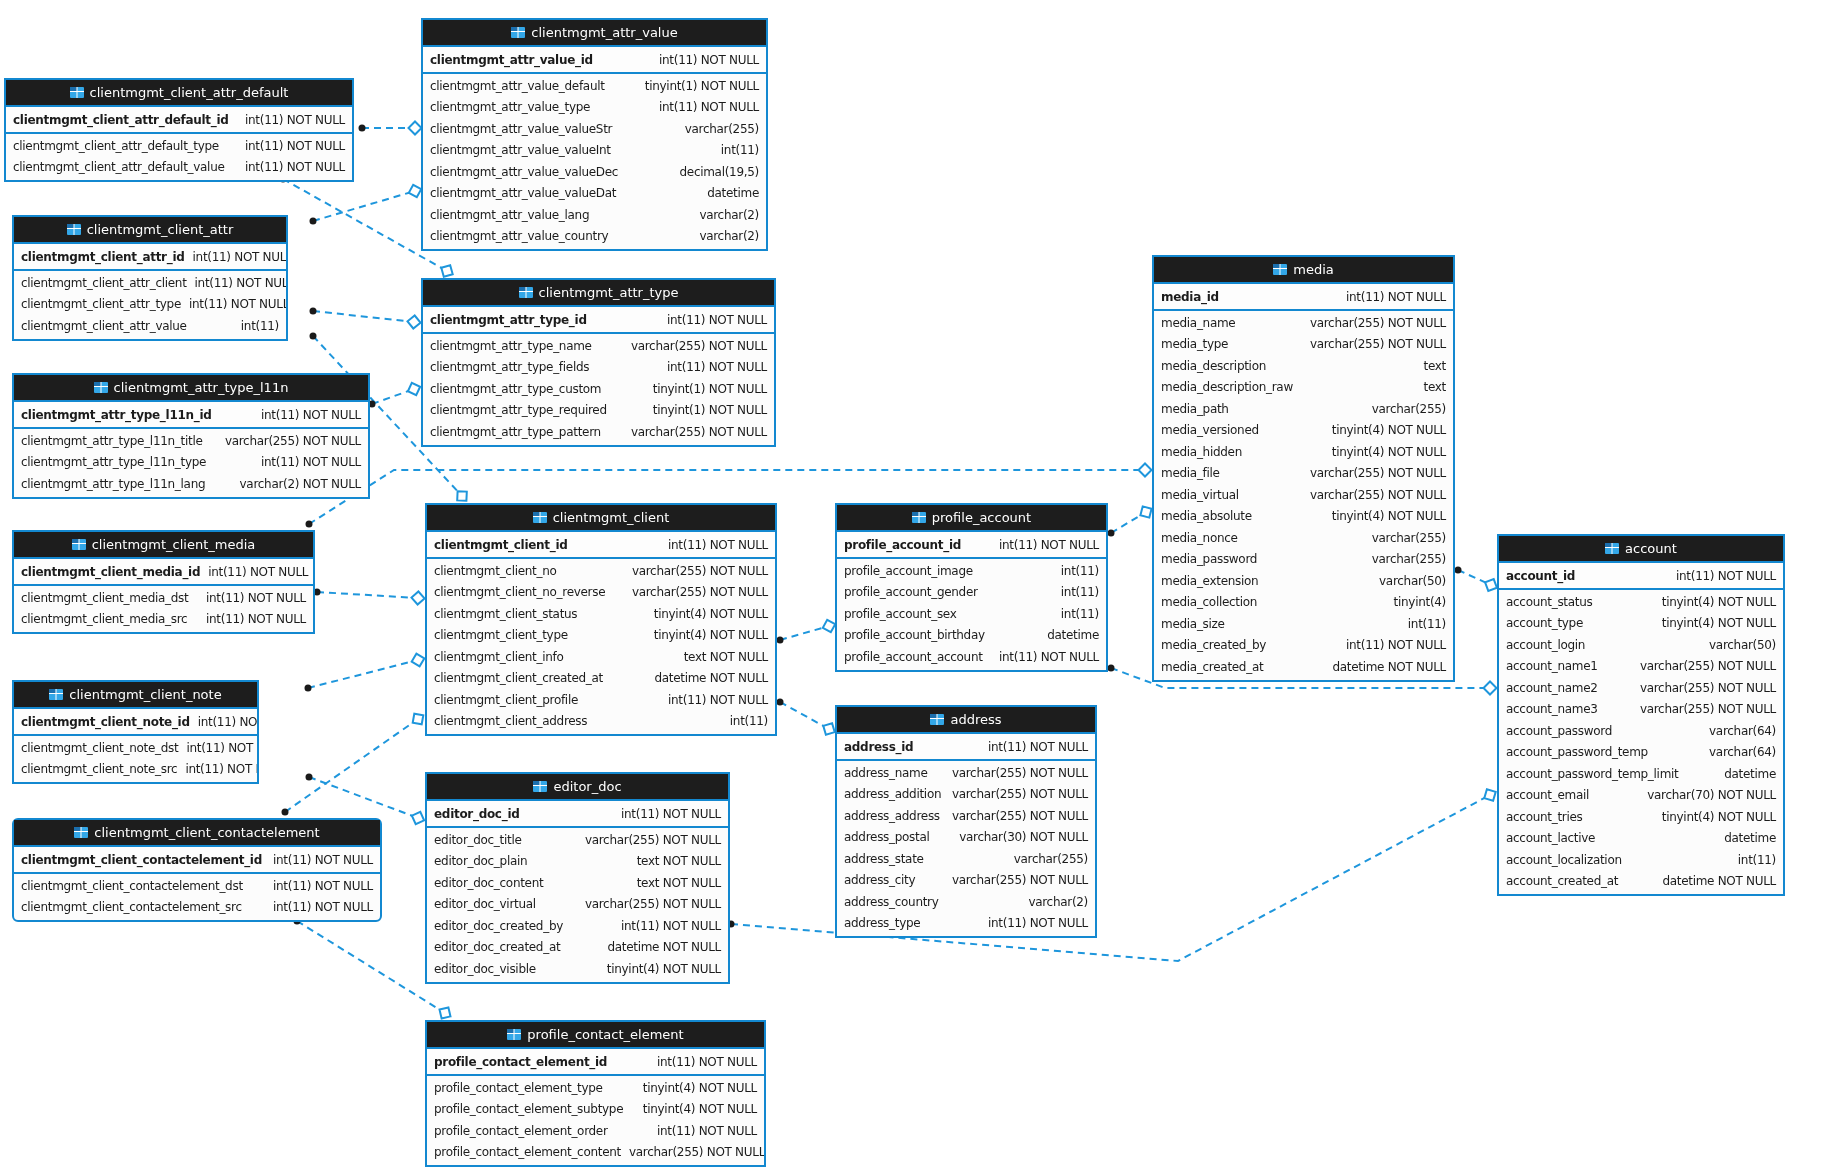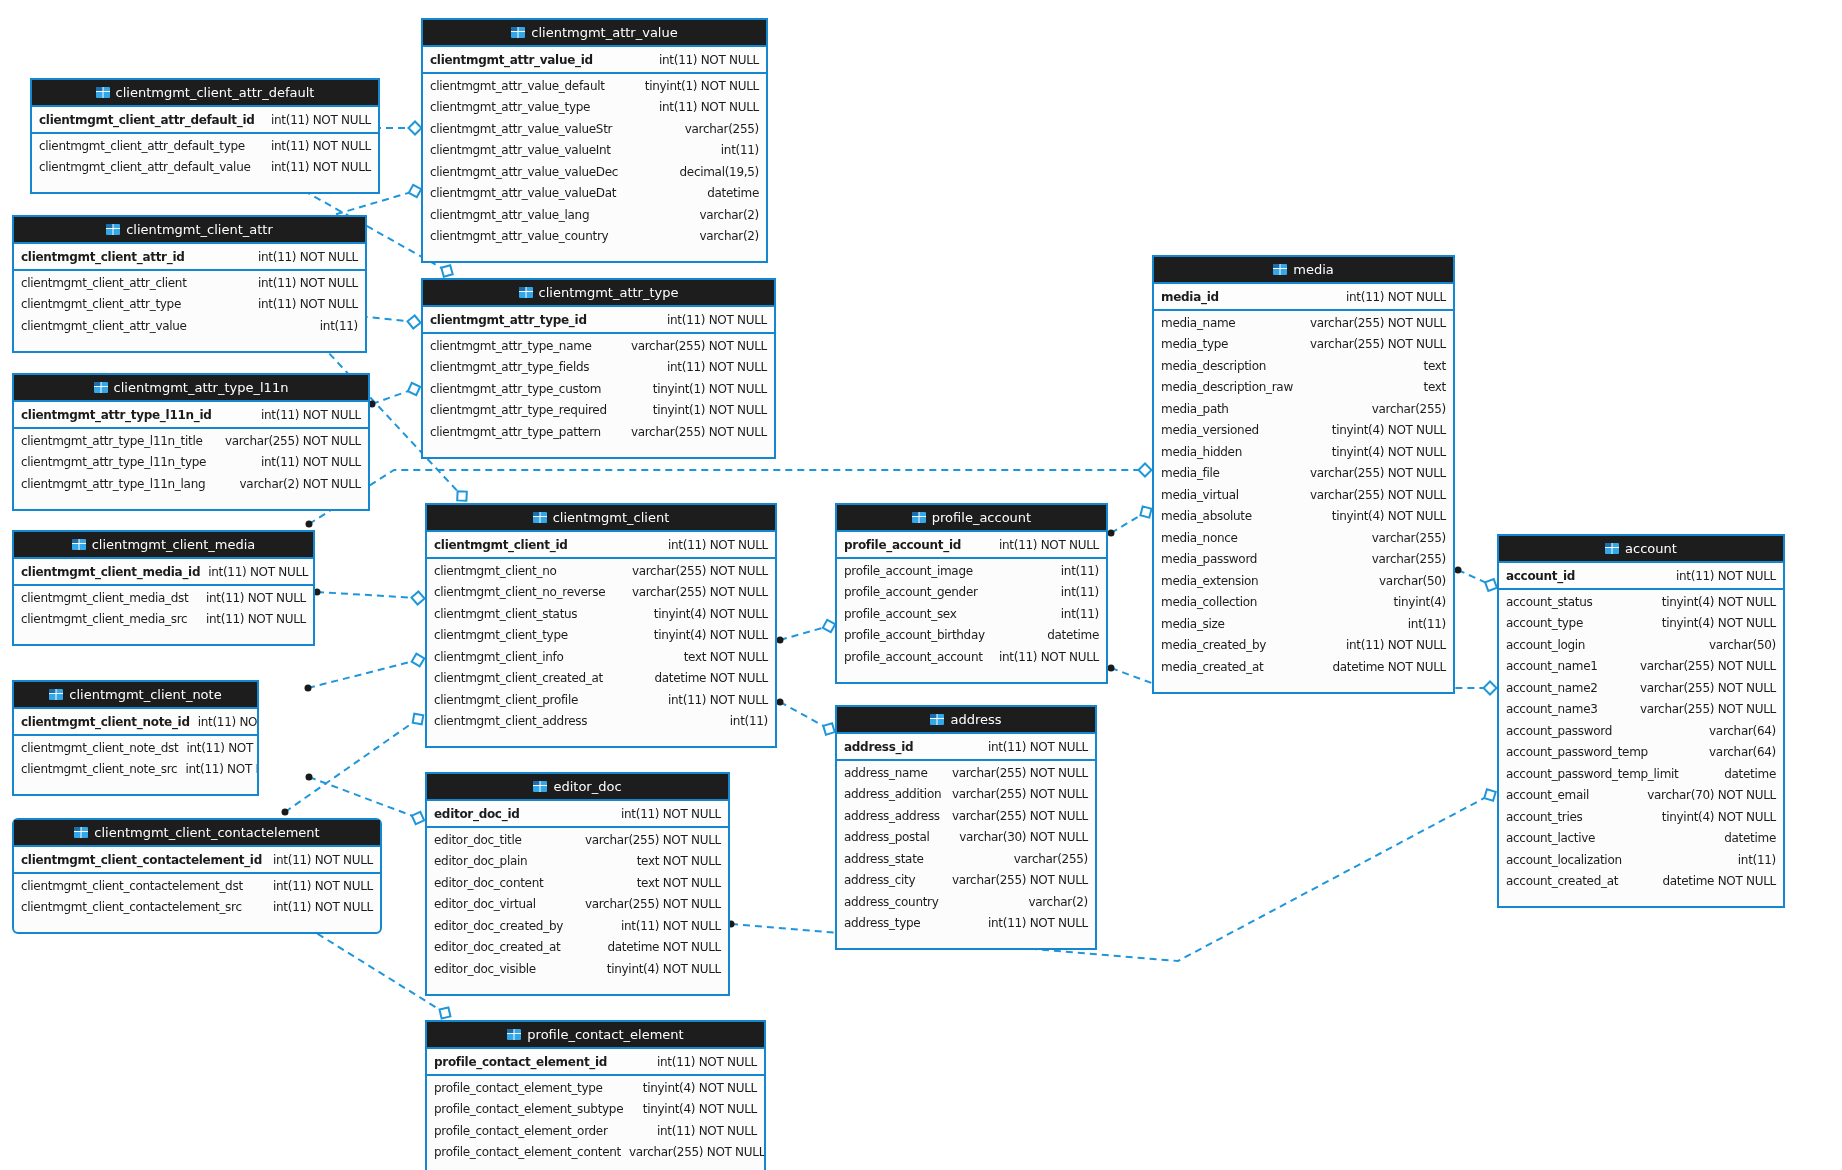--- a/index.html
+++ b/index.html
@@ -37,21 +37,21 @@
     padding:0 7px;
     height:21.5px;
     font-size:12px;
     letter-spacing:-0.3px;
     color:#1c1c1c;
     white-space:nowrap;
     overflow:hidden;
   }
   .pk-section .db-row{height:25px;}
   .pk-section .field{font-weight:bold;}
-  .db-body{padding:1px 0 14px 0;}
+  .db-body{padding:1px 0 2px 0;}
   .field{text-align:left;}
   .ftype{text-align:right;flex:1 1 auto;}
 </style>
 </head>
 <body>
 
 <div id="canvas">
   <svg id="rel-layer" width="1842" height="1170" viewBox="0 0 1842 1170">
       <polyline points="362,128 415,128" fill="none" stroke="#1e96dc" stroke-width="2" stroke-dasharray="7 5"></polyline>
       <circle cx="362" cy="128" r="3.5" fill="#1a1a1a"></circle>
@@ -153,21 +153,21 @@
           <div class="db-row">
             <span class="field">clientmgmt_attr_value_lang</span>
             <span class="ftype">varchar(2)</span>
           </div>
           <div class="db-row">
             <span class="field">clientmgmt_attr_value_country</span>
             <span class="ftype">varchar(2)</span>
           </div>
         </div>
       </div>
-      <div class="db-table" style="left: 30px; top: 78px; width: 350px;">
+      <div class="db-table" style="left: 4px; top: 78px; width: 350px;">
         <div class="db-header">
           <svg width="14" height="11" viewBox="0 0 14 11">
             <rect width="14" height="11" rx="1" fill="#33a7e8"></rect>
             <rect width="7" height="4" fill="#1b6fae"></rect>
             <rect x="6.5" width="1" height="11" fill="#ffffff"></rect>
             <rect y="4" width="14" height="1" fill="#ffffff"></rect>
           </svg>
           <span>clientmgmt_client_attr_default</span>
         </div>
         <div class="pk-section">
@@ -180,21 +180,21 @@
           <div class="db-row">
             <span class="field">clientmgmt_client_attr_default_type</span>
             <span class="ftype">int(11) NOT NULL</span>
           </div>
           <div class="db-row">
             <span class="field">clientmgmt_client_attr_default_value</span>
             <span class="ftype">int(11) NOT NULL</span>
           </div>
         </div>
       </div>
-      <div class="db-table" style="left: 12px; top: 215px; width: 355px;">
+      <div class="db-table" style="left: 12px; top: 215px; width: 276px;">
         <div class="db-header">
           <svg width="14" height="11" viewBox="0 0 14 11">
             <rect width="14" height="11" rx="1" fill="#33a7e8"></rect>
             <rect width="7" height="4" fill="#1b6fae"></rect>
             <rect x="6.5" width="1" height="11" fill="#ffffff"></rect>
             <rect y="4" width="14" height="1" fill="#ffffff"></rect>
           </svg>
           <span>clientmgmt_client_attr</span>
         </div>
         <div class="pk-section">

